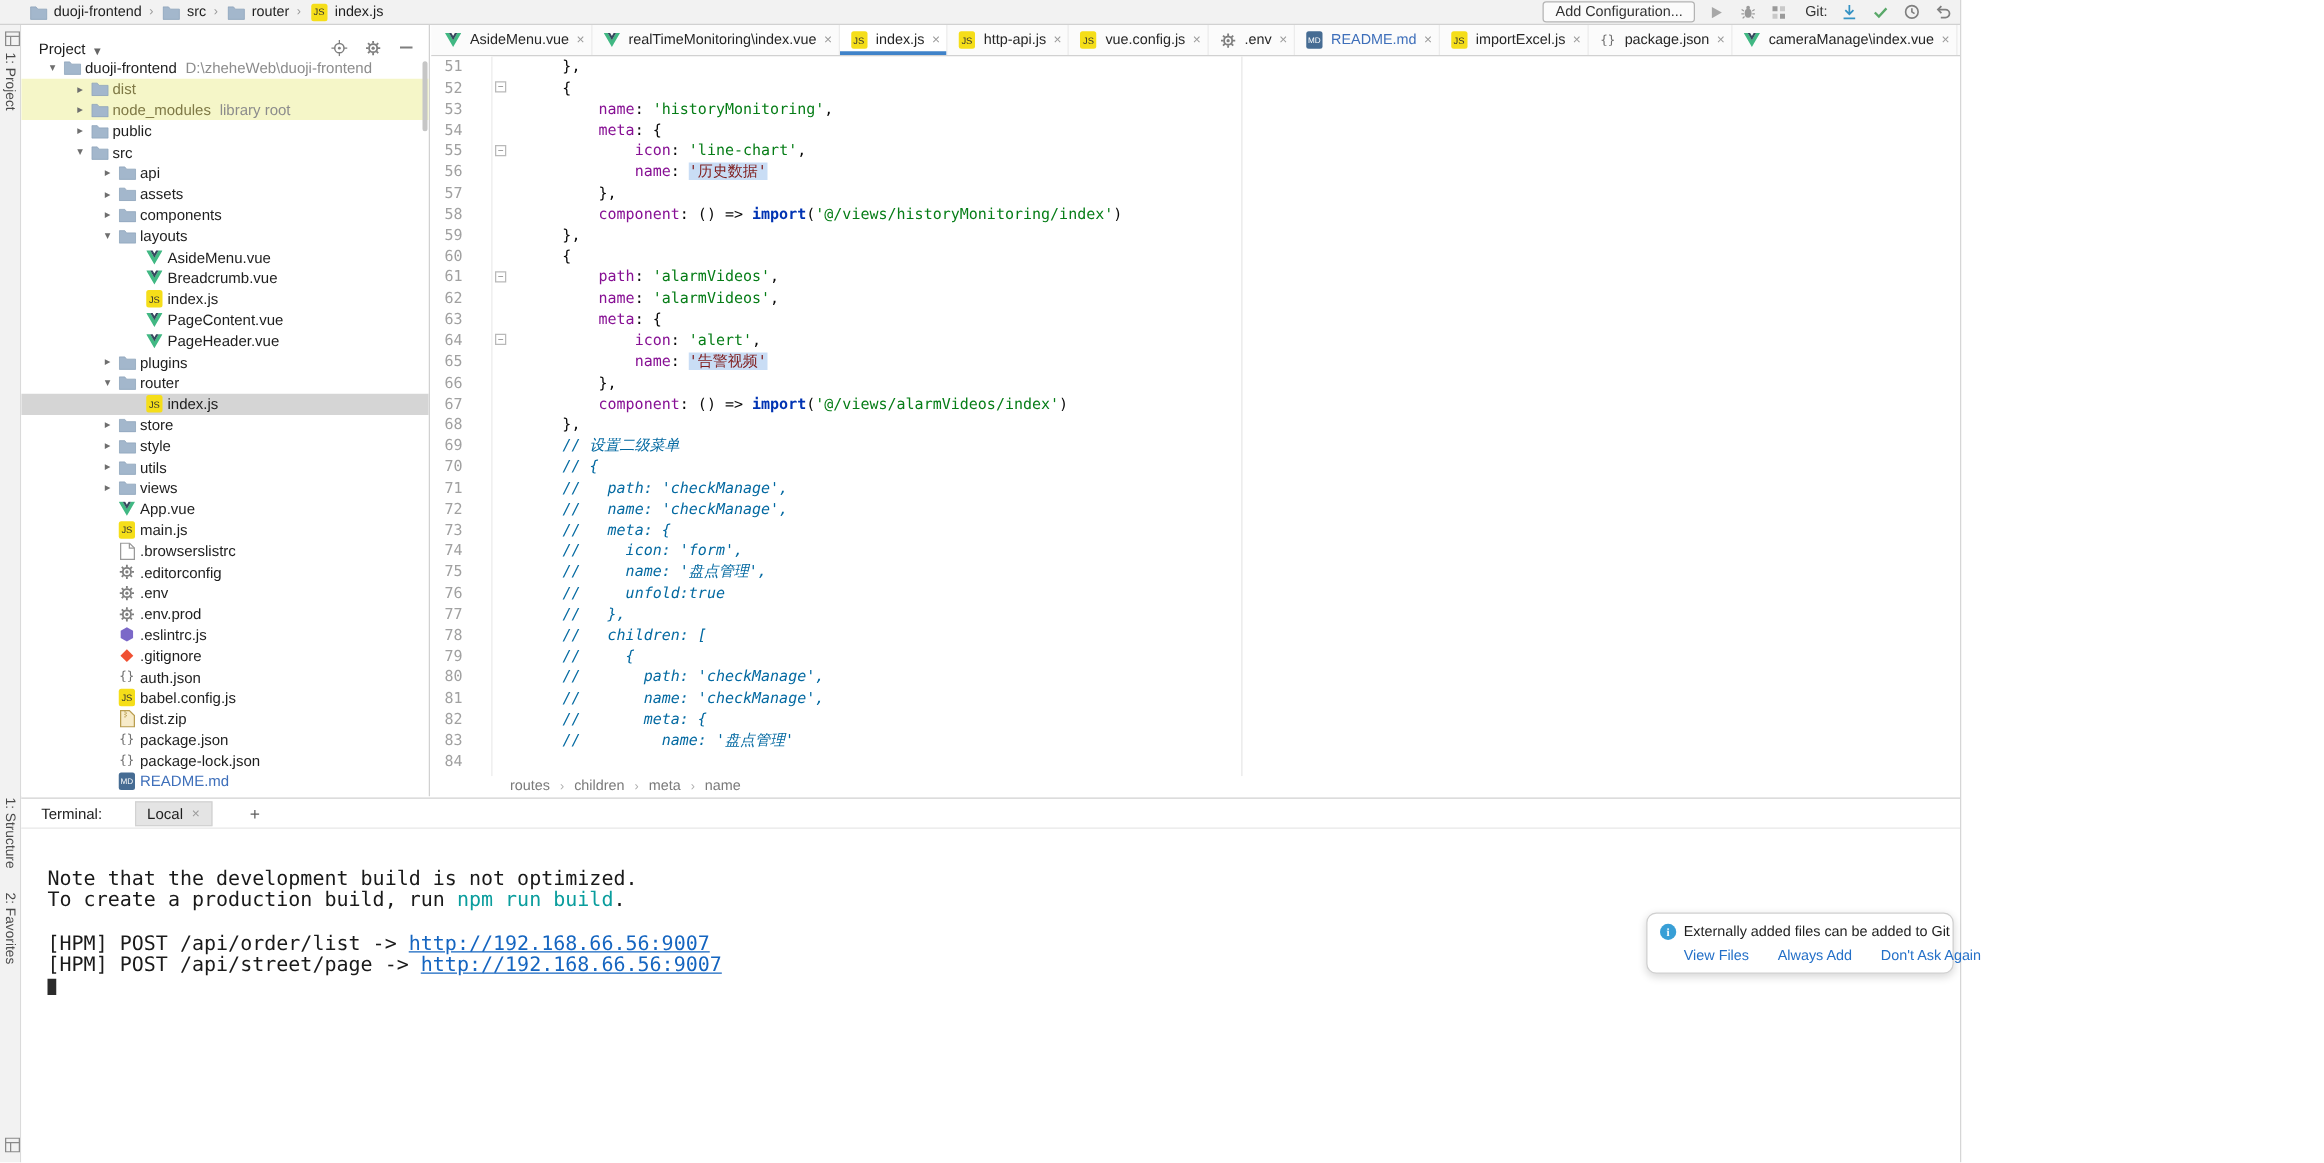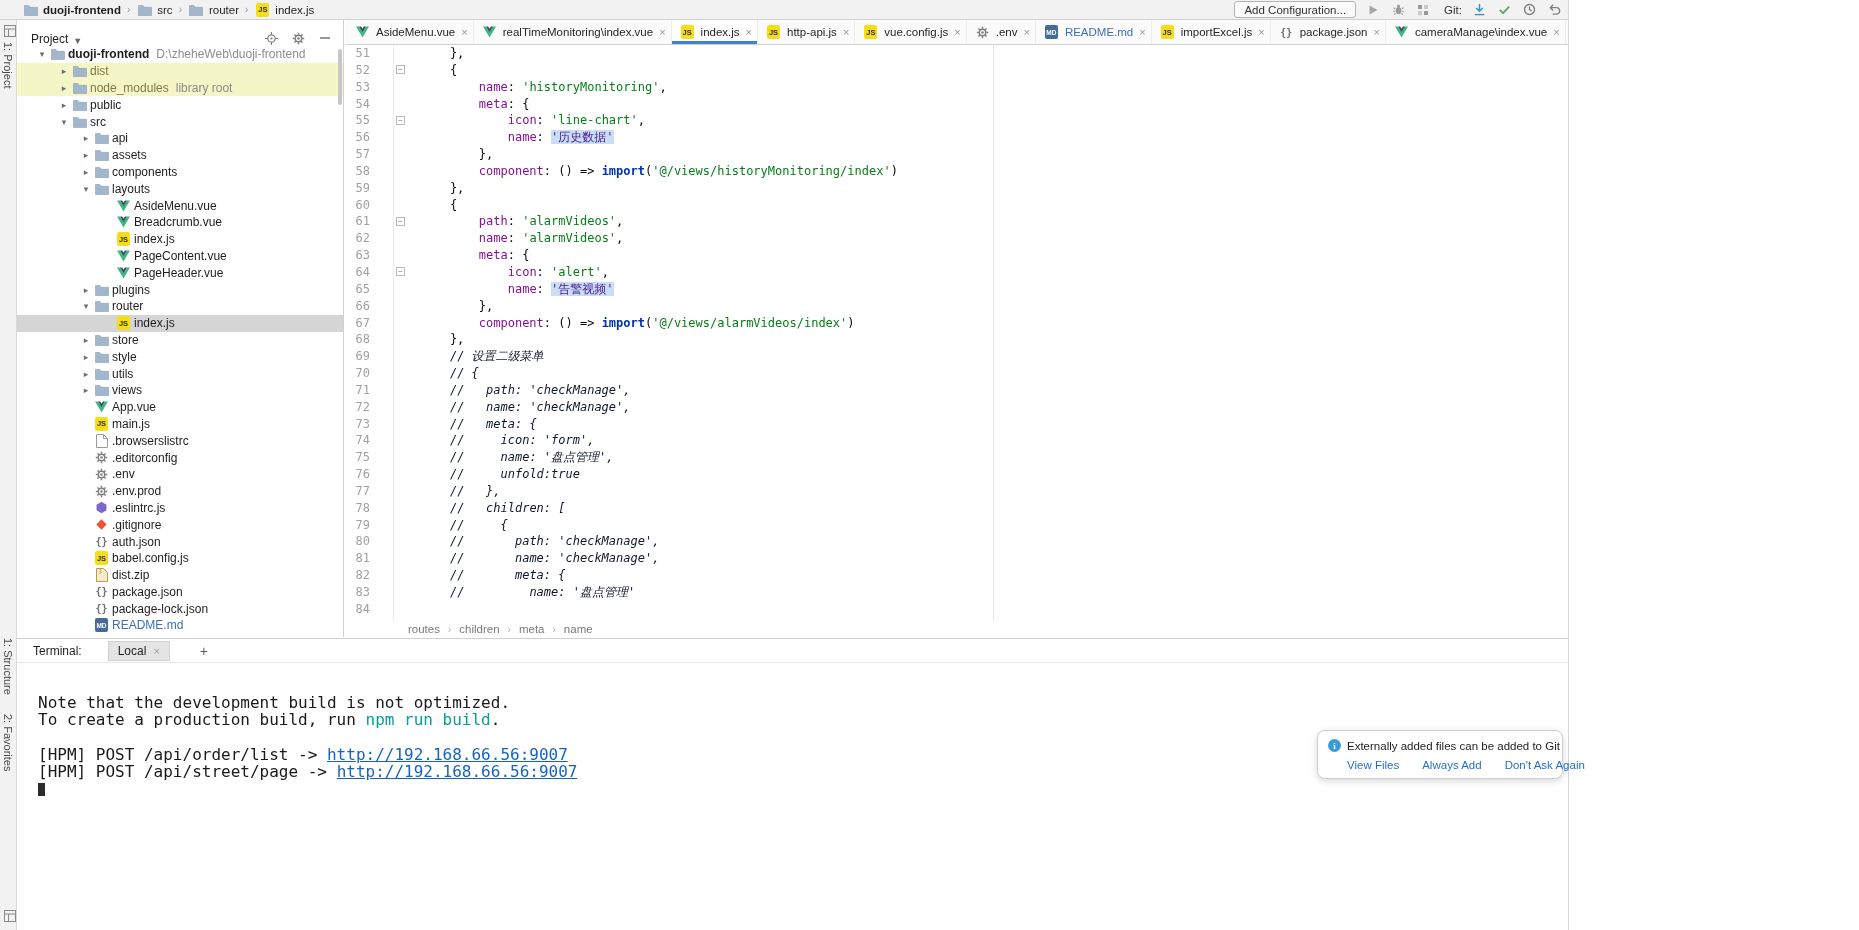--- a/index.html
+++ b/index.html
@@ -1,18 +1,18 @@
 <!DOCTYPE html>
 <html><head>
 <meta charset="utf-8">
 <style>
 *{margin:0;padding:0;box-sizing:border-box}
 html,body{width:1859px;height:930px;overflow:hidden}
 body{background:#FFFFFF;font-family:"Liberation Sans","DejaVu Sans",sans-serif;font-size:12px;color:#1E1E1E;position:relative}
-.b{font-weight:bold}
+.b{font-weight:normal}
 .window{position:absolute;left:0;top:0;width:1569px;height:930px;background:#FFF;border-right:1px solid #D6D6D6}
 
 .topbar{position:absolute;left:0;top:0;width:1568px;height:20px;background:#F2F2F2;border-bottom:1px solid #D1D1D1;display:flex;align-items:center;padding:0 6px 0 20px;font-size:11.5px}
 .crumbs{display:flex;align-items:center}
 .crumb{display:flex;align-items:center;gap:4px;padding:0 2px;white-space:nowrap}
 .sep{color:#9A9A9A;margin:0 4px;font-size:10px}
 .top-actions{margin-left:auto;display:flex;align-items:center;gap:9px}
 .addconf{height:17px;padding:0 9px;background:#FBFBFB;border:1px solid #B4B4B4;border-radius:3px;font-family:"Liberation Sans",sans-serif;font-size:11.5px;color:#333;display:flex;align-items:center}
 .ticon{width:16px;height:16px;display:inline-flex;align-items:center;justify-content:center}
 .git-label{color:#333;margin-left:4px}
@@ -48,22 +48,22 @@
 .ebody{position:absolute;top:25px;left:0;right:0;height:576px;overflow:hidden}
 .gutter{position:absolute;left:0;top:0;bottom:0;width:49px;background:#FFF;border-right:1px solid #ECECEC}
 .gl{height:16.85px;position:relative}
 .num{position:absolute;right:23px;top:0;line-height:16.85px;font-family:"DejaVu Sans Mono","Liberation Mono",monospace;font-size:12px;color:#A1A1A1}
 .fold{position:absolute;left:51px;top:3.5px;width:9px;height:9px;border:1px solid #B9B9B9;background:#FFF;color:#7A7A7A;font-size:8px;line-height:7px;text-align:center}
 .codecol{position:absolute;left:69px;top:0;right:0;bottom:0}
 .cl{height:16.85px;line-height:16.85px;white-space:pre;font-family:"DejaVu Sans Mono","Liberation Mono",monospace;font-size:12px;color:#080808;padding-left:7px}
 .cl .k{color:#871094}
 .cl .s{color:#067D17}
 .cl .kw{color:#0033B3;font-weight:bold}
-.cl .c{color:#0f172a;font-style:italic}
-.cl .shl{color:#4c1d95;background:#C9DDF5}
+.cl .c{color:#0369a1;font-style:italic}
+.cl .shl{color:#7f1d1d;background:#C9DDF5}
 .ruler{position:absolute;left:648px;top:0;bottom:0;width:1px;background:#E8E8E8}
 .annotation{position:absolute;left:251px;top:437px;font-size:16px;color:#F22B2B;white-space:nowrap}
 .ecrumbs{position:absolute;left:0;right:0;top:601px;height:16px;display:flex;align-items:center;padding-left:63px;font-size:11.5px;color:#7A7A7A;gap:7px}
 .ecrumbs .sep{margin:0 1px;color:#AFAFAF}
 
 .terminal{position:absolute;left:17px;top:638px;width:1551px;height:292px;background:#FFF;border-top:1px solid #D1D1D1}
 .thead{height:24px;display:flex;align-items:center;padding-left:16px;gap:26px;border-bottom:1px solid #E7E7E7}
 .ttab{display:flex;align-items:center;gap:7px;padding:2px 9px;background:#E4E4E4;border:1px solid #D2D2D2}
 .ttab .tab-close{margin:0}
 .tplus{color:#5E5E5E;font-size:14px;padding:0 4px}
@@ -72,21 +72,21 @@
 .tl .cyan{color:#0A9D9D}
 .tl .link{color:#1565C0;text-decoration:underline}
 .cursorblk{display:inline-block;width:7px;height:13px;background:#2B2B2B;vertical-align:middle}
 
 .notif{position:absolute;right:5px;top:91px;width:246px;background:#FFF;border:1px solid #CFCFCF;border-radius:8px;box-shadow:0 2px 7px rgba(0,0,0,.16);padding:8px 10px 7px 10px}
 .notif-row1{display:flex;gap:6px;align-items:center;font-size:11.5px;white-space:nowrap}
 .info-icon{flex:none;width:13px;height:13px;border-radius:50%;background:#389FD6;color:#FFF;font-size:9px;font-weight:bold;display:inline-flex;align-items:center;justify-content:center;font-family:"Liberation Serif",serif}
 .notif-actions{display:flex;gap:23px;margin-top:7px;padding-left:19px;font-size:11.5px;color:#2470C8}
 .notif-actions span{white-space:nowrap}
 
-.badge{display:inline-flex;align-items:center;justify-content:center;width:13px;height:14px;border-radius:2px;font-family:"Liberation Sans",sans-serif;font-weight:bold;font-size:7.5px}
+.badge{display:inline-flex;align-items:center;justify-content:center;width:13px;height:14px;border-radius:2px;font-family:"Liberation Sans",sans-serif;font-weight:normal;font-size:7.5px}
 .badge.jsb{background:#F5DE19;color:#2F2F2F}
 .badge.mdb{background:#466C93;color:#FFF;font-size:6.5px}
 .badge.jsonb{color:#6E6E6E;font-family:"DejaVu Sans Mono",monospace;font-size:10px}
 </style>
 </head>
 <body>
 
 <div class="window">
 
   <div class="topbar">

